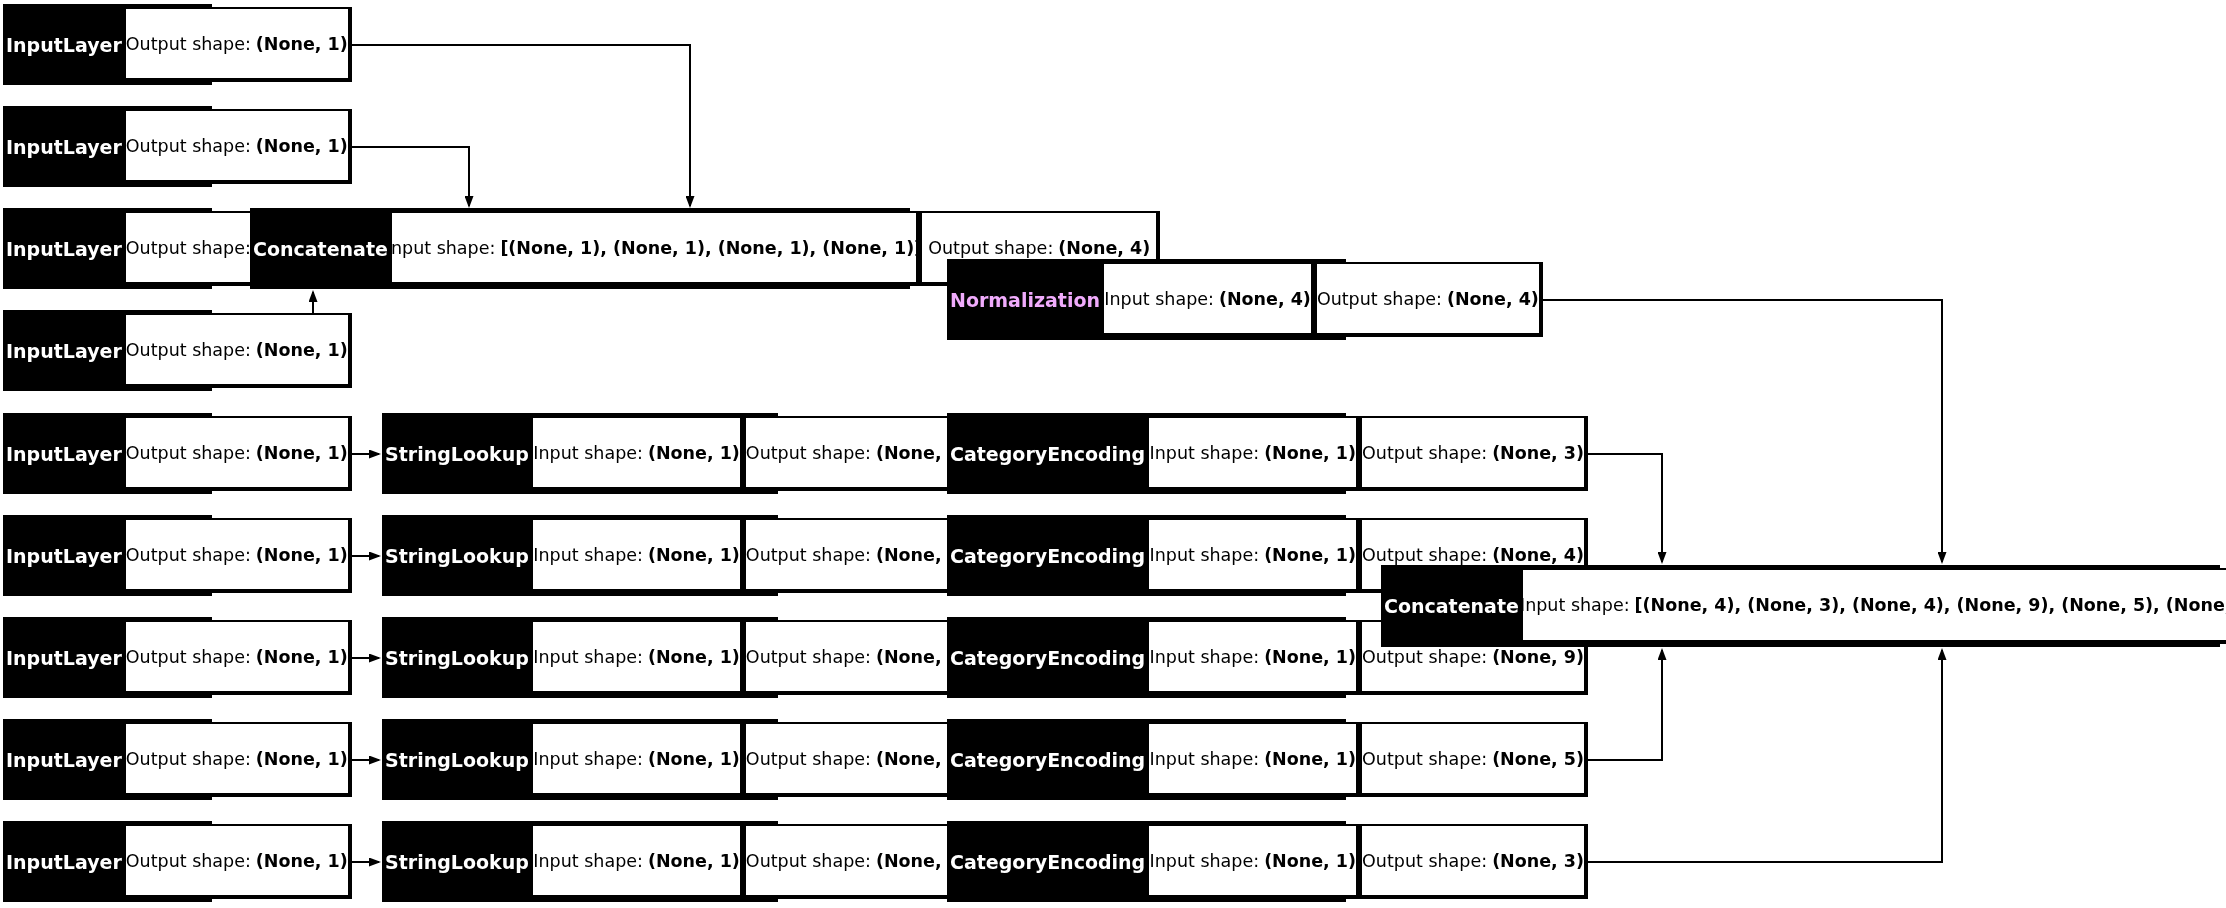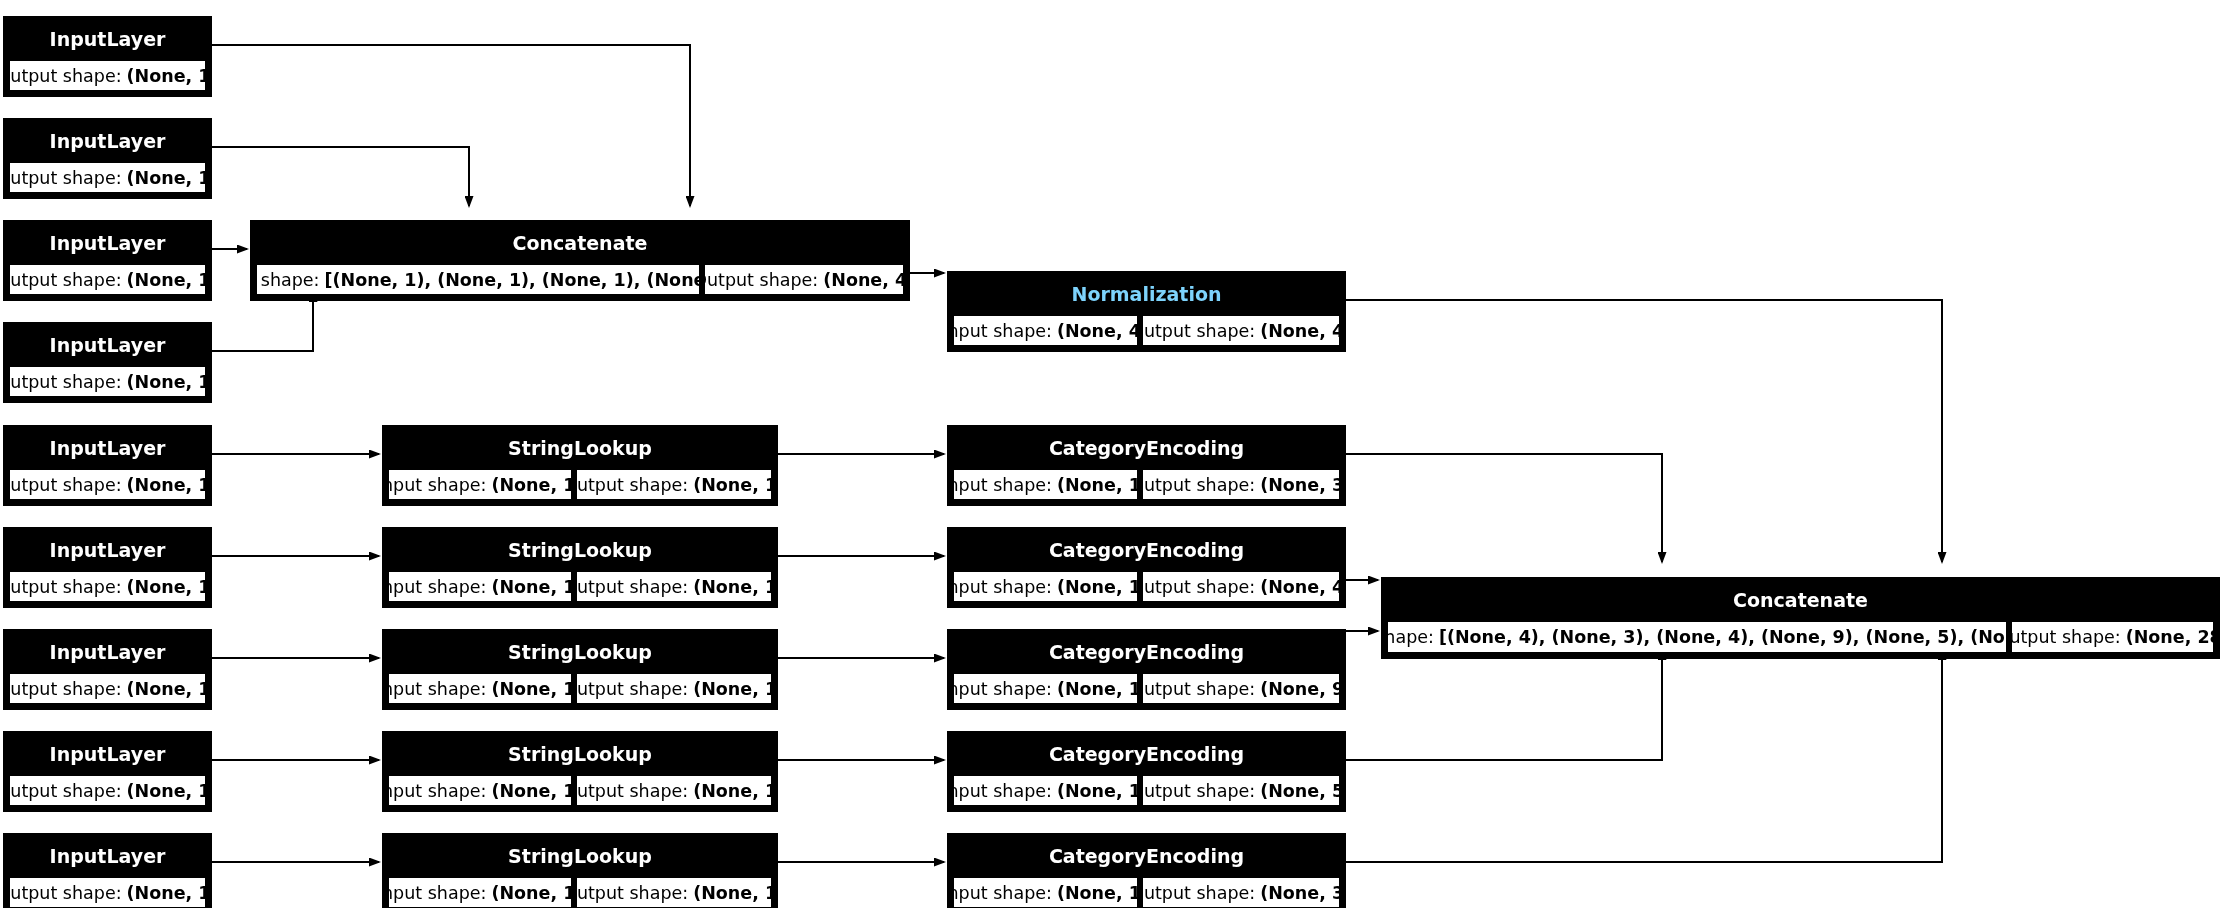--- a/index.html
+++ b/index.html
@@ -10,22 +10,20 @@
     font-family:"DejaVu Sans","Liberation Sans",sans-serif;
     overflow:hidden;
   }
   #edges-svg{position:absolute;left:0;top:0;pointer-events:none;}
   .box{
     position:absolute;
     box-sizing:border-box;
     border:3px solid #000;
     background:#000;
     display:flex;
-    flex-direction:column;
-    margin-top:12px;
   }
   .box-header{
     flex:0 0 40px;
     display:flex;
     align-items:center;
     justify-content:center;
     color:#fff;
     font-weight:bold;
     font-size:19px;
     white-space:nowrap;
@@ -133,21 +131,21 @@
             <span class="lbl">Input shape:</span>
             <span class="val">[(None, 1), (None, 1), (None, 1), (None, 1)]</span>
           </div>
           <div class="cell" style="flex: 202 1 0px; background: rgb(255, 255, 255); color: rgb(0, 0, 0);">
             <span class="lbl">Output shape:</span>
             <span class="val">(None, 4)</span>
           </div>
         </div>
       </div>
       <div class="box" style="left: 947px; top: 259px; width: 399px; height: 81px; border-color: rgb(0, 0, 0); background: rgb(0, 0, 0);">
-        <div class="box-header" style="color: #7dd3fc;">Normalization</div>
+        <div class="box-header" style="color: #f0abfc;">Normalization</div>
         <div class="box-cells">
           <div class="cell" style="flex: 190 1 0px; background: rgb(255, 255, 255); color: rgb(0, 0, 0);">
             <span class="lbl">Input shape:</span>
             <span class="val">(None, 4)</span>
           </div>
           <div class="cell" style="flex: 203 1 0px; background: rgb(255, 255, 255); color: rgb(0, 0, 0);">
             <span class="lbl">Output shape:</span>
             <span class="val">(None, 4)</span>
           </div>
         </div>

